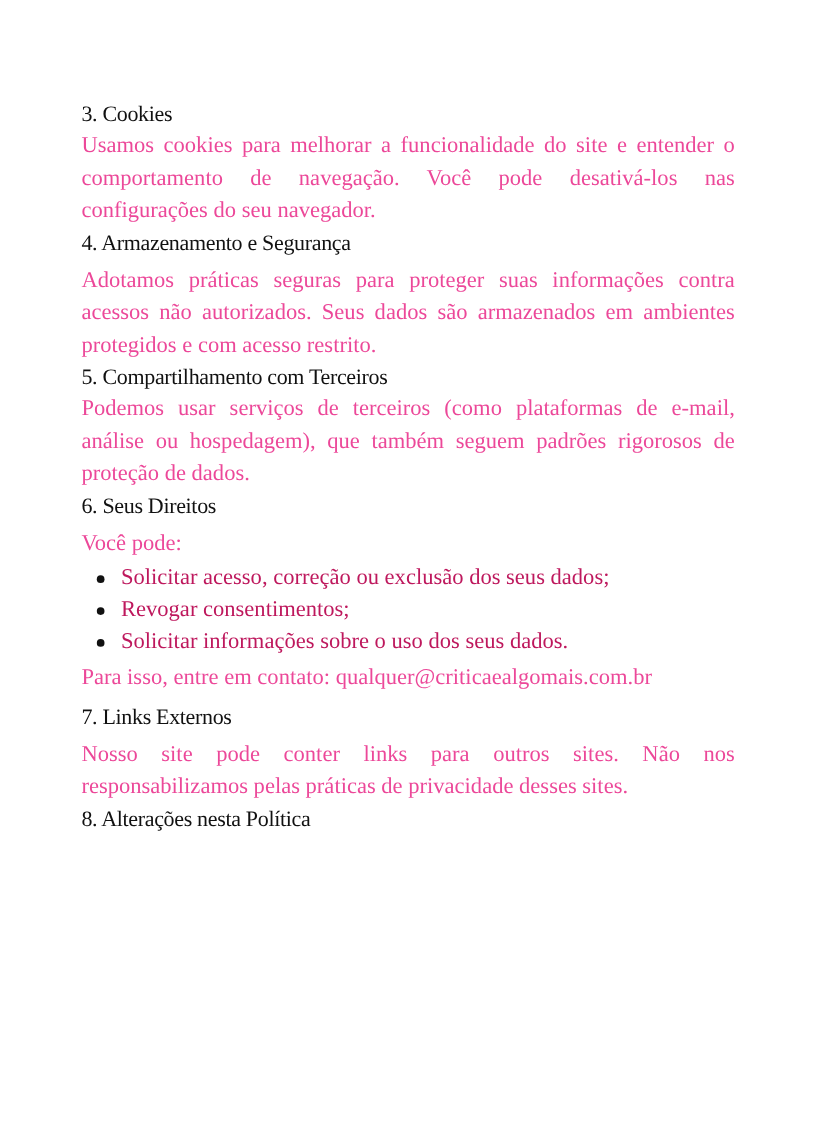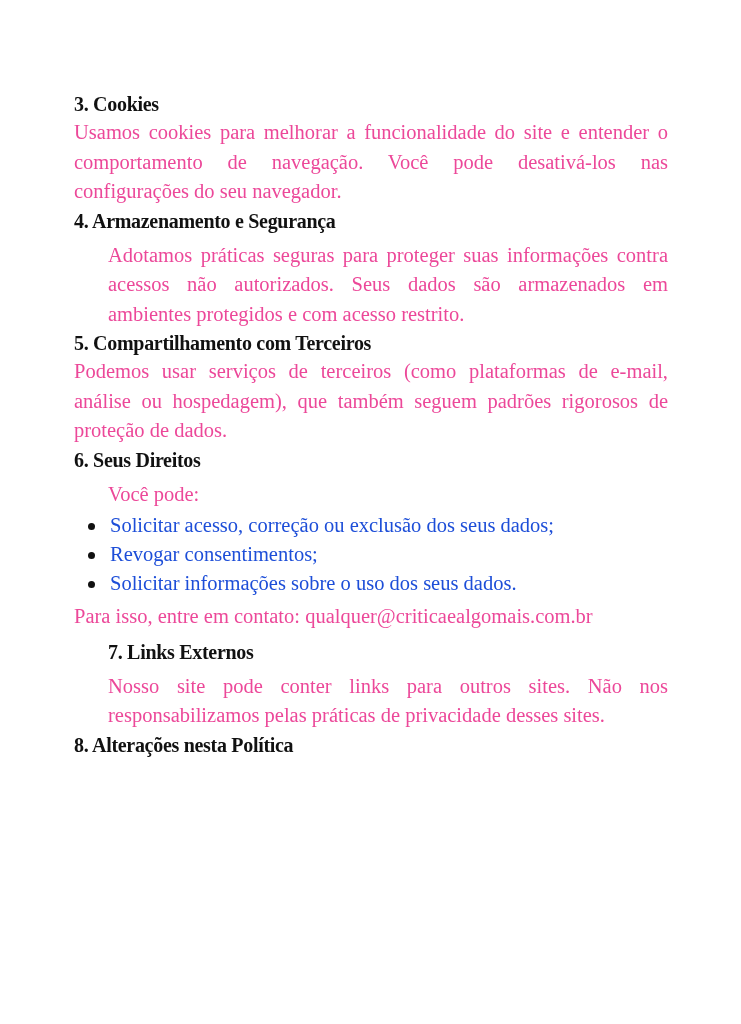--- a/index.html
+++ b/index.html
@@ -4,36 +4,36 @@
   <style>
     html, body { margin: 0; padding: 0; background: #ffffff; }
     body { width: 741px; height: 1024px; overflow: hidden; position: relative; }
     .doc {
       position: absolute; left: 74px; top: 90px; width: 594px;
       font-family: "DejaVu Serif", "Liberation Serif", serif;
       color: #111111;
     }
     .h {
       font-family: "Liberation Serif", serif;
-      font-weight: bold; font-size: 20px; line-height: 28px;
+      font-weight: normal; font-size: 20px; line-height: 28px;
       letter-spacing: -0.3px; margin: 0;
     }
     .p {
       font-family: "Liberation Serif", serif;
       font-size: 20.5px; line-height: 29.5px; margin: 0;
       text-align: justify; text-align-last: left;
       color: #ec4899;
     }
-    .gap-s { margin-top: 6px; margin-left: 34px; }
+    .gap-s { margin-top: 6px; }
     .gap-m { }
     ul.bullets { margin: 2px 0 0 0; padding: 0 0 0 36px; list-style: none; }
     ul.bullets li {
       position: relative;
       font-family: "Liberation Serif", serif;
-      font-size: 20.5px; line-height: 29px; color: #1d4ed8;
+      font-size: 20.5px; line-height: 29px; color: #be185d;
     }
     ul.bullets li .dot {
       position: absolute; left: -22px; top: 12px;
       width: 7px; height: 7px; border-radius: 50%; background: #111;
     }
   </style>
 </head>
 <body>
 
 <div class="doc">

